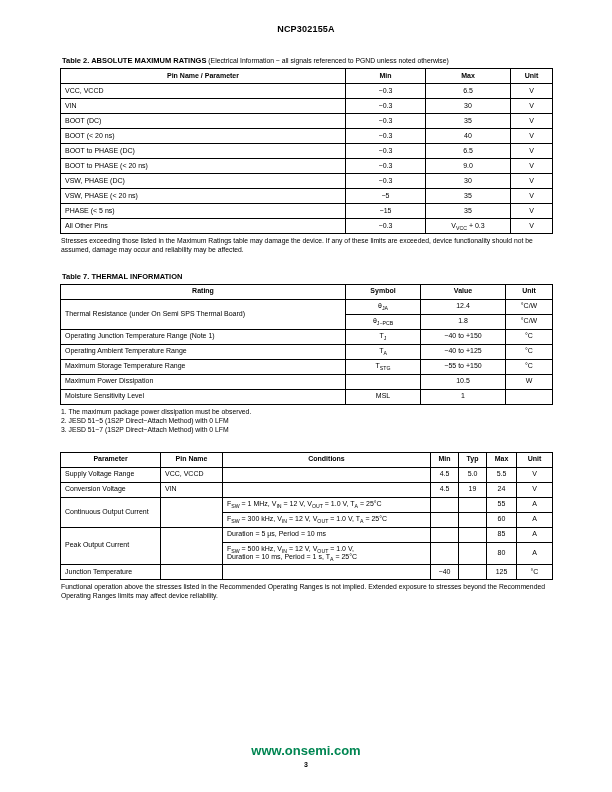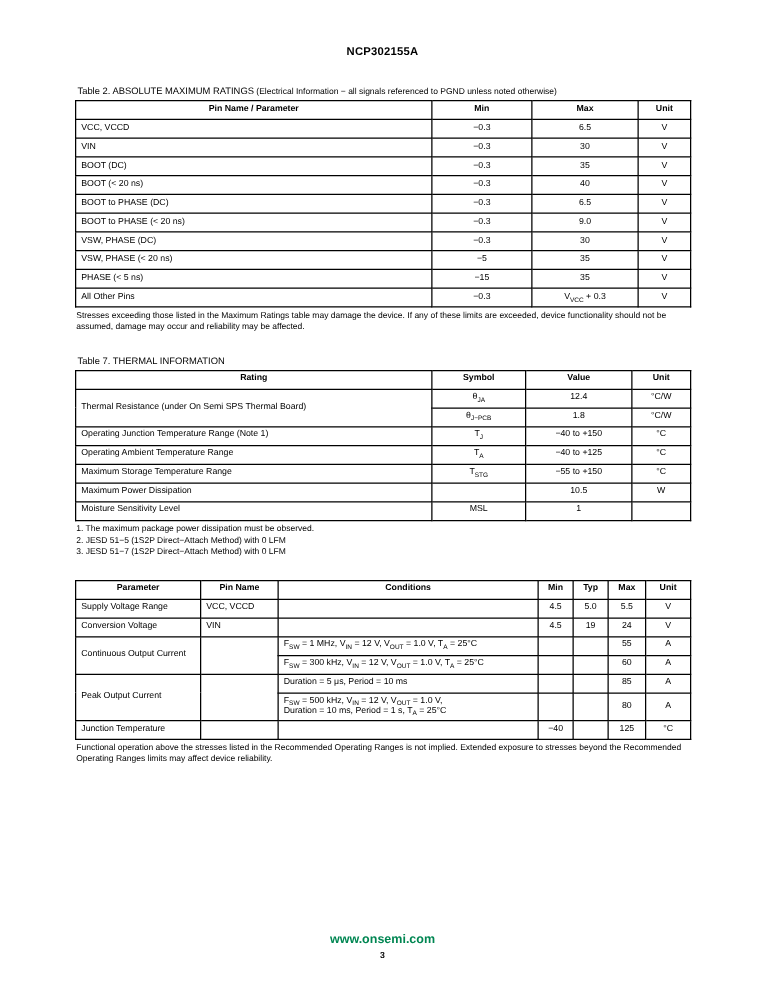--- a/index.html
+++ b/index.html
@@ -3,35 +3,35 @@
 <meta charset="utf-8">
 <style>
   * { box-sizing: border-box; }
   html, body { margin: 0; padding: 0; background: #ffffff; }
   body { font-family: "Liberation Sans", sans-serif; color: #000; }
   .page {
     position: relative;
     width: 612px;
     height: 792px;
     background: #ffffff;
-    padding: 36px 60px 0 60px;
+    padding: 24px 60px 0 60px;
     overflow: hidden;
   }
   .doc-title {
     text-align: center;
     font-size: 9px;
     font-weight: bold;
     letter-spacing: 0.2px;
     margin-bottom: 22px;
   }
   .table-caption {
     font-size: 7.5px;
     margin: 0 0 3px 2px;
   }
-  .table-caption .cap-bold { font-weight: normal; }
+  .table-caption .cap-bold { font-weight: bold; }
   .table-caption .cap-note { font-weight: normal; font-size: 6.8px; }
   table {
     border-collapse: collapse;
     width: 100%;
     table-layout: fixed;
   }
   th, td {
     border: 1px solid #000;
     font-size: 7px;
     line-height: 1.25;
@@ -58,21 +58,21 @@
   .section-gap-sm { height: 17px; }
   .section-gap-md { height: 17px; }
   .page-footer {
     position: absolute;
     left: 0; right: 0;
     bottom: 24px;
     text-align: center;
   }
   .footer-link {
     display: inline-block;
-    font-size: 10px;
+    font-size: 13px;
     font-weight: bold;
     color: #008652;
     text-decoration: none;
     cursor: pointer;
   }
   .footer-page-num {
     font-size: 7px;
     font-weight: bold;
     margin-top: 2px;
   }

